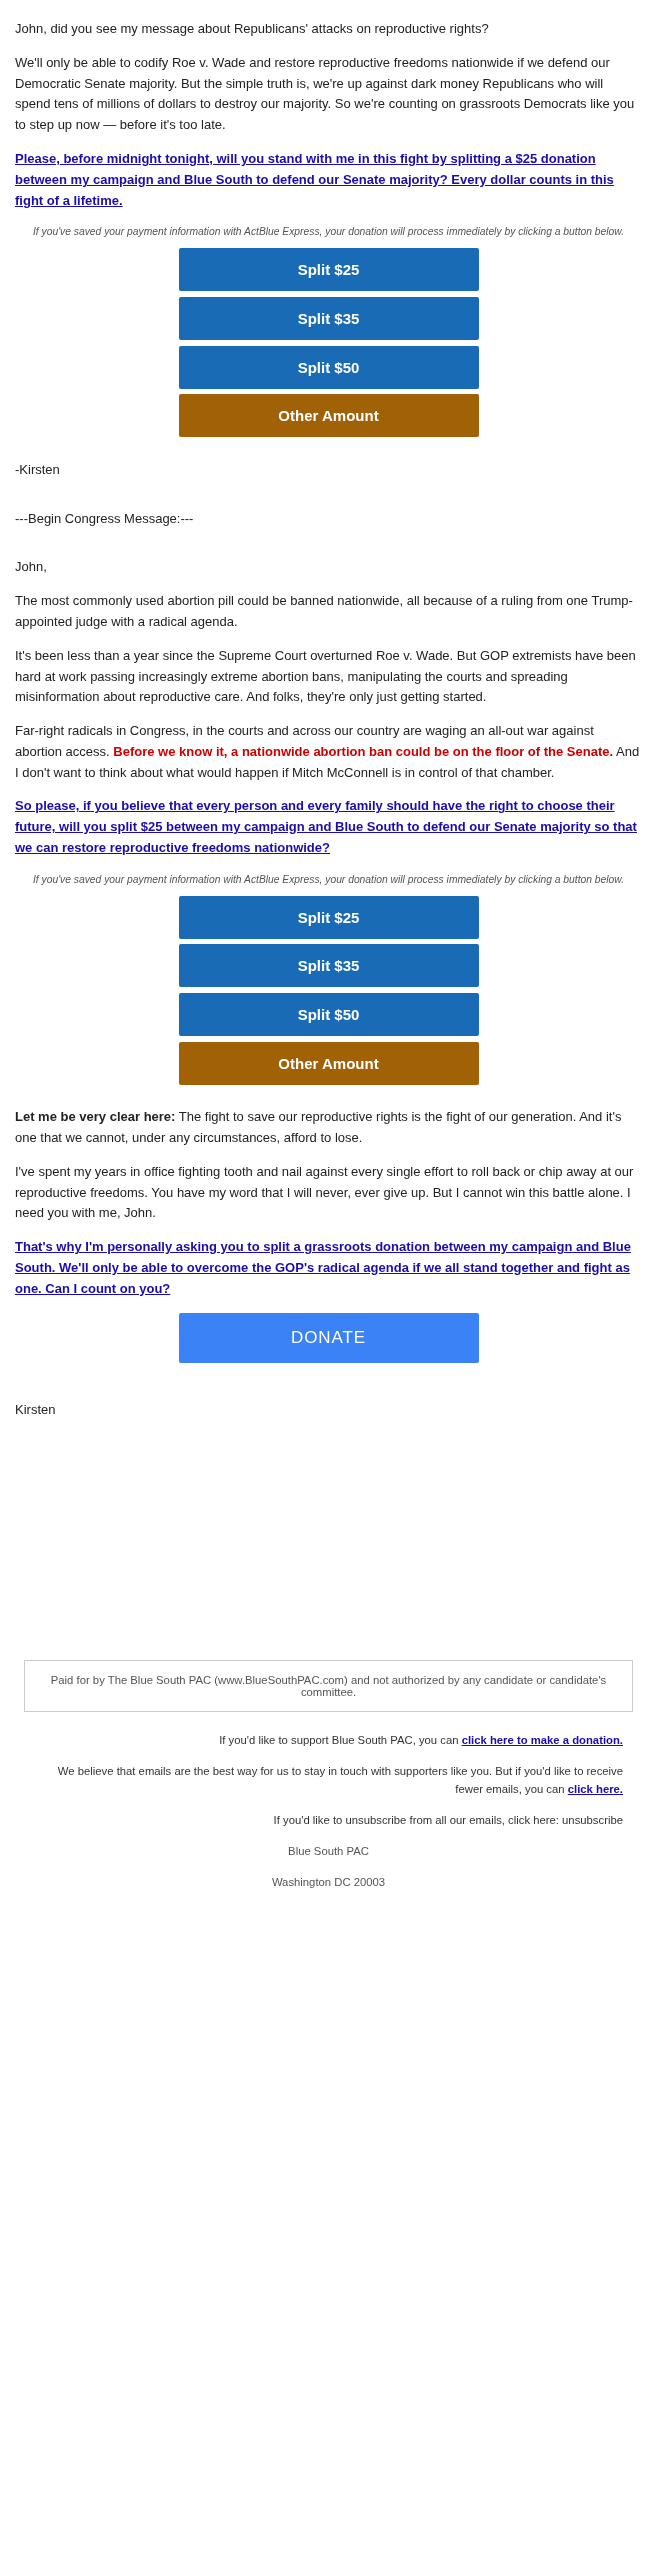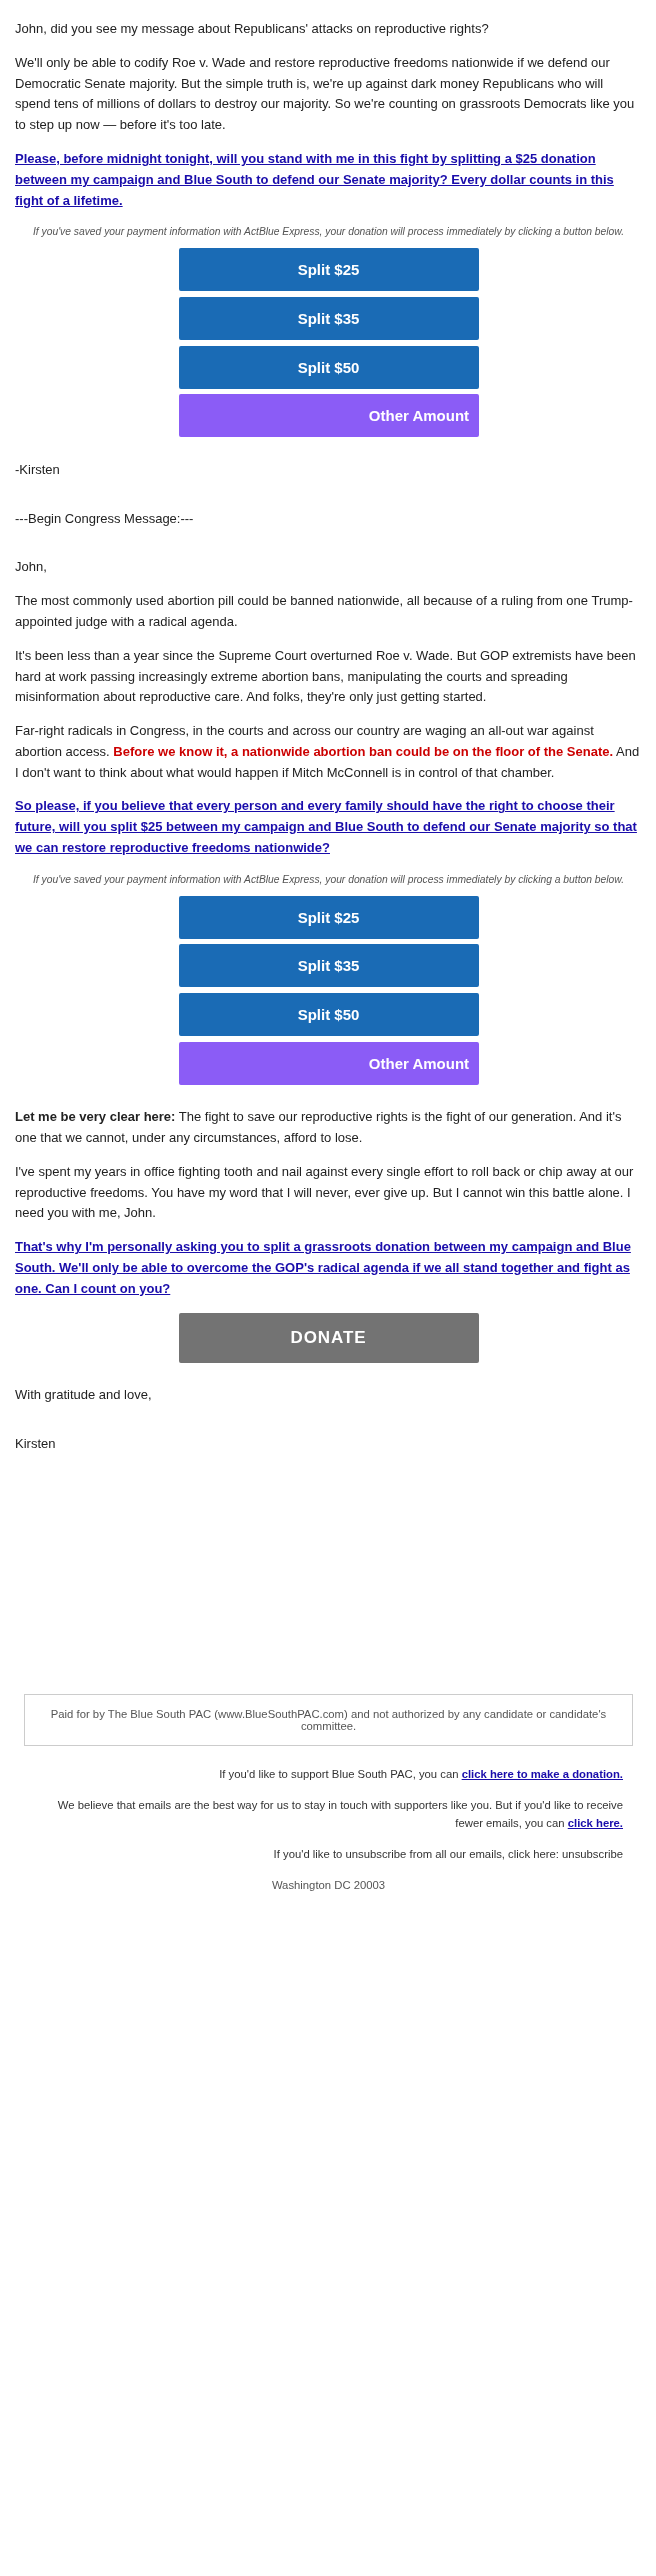--- a/index.html
+++ b/index.html
@@ -54,38 +54,38 @@
       text-align: center;
       border: none;
       cursor: pointer;
       border-radius: 1.9px;
     }
     .btn-other {
       display: block;
       width: 100%;
       padding: 13px 9.4px;
       margin-bottom: 5.6px;
-      background-color: #8b5cf6;
+      background-color: #a16207;
       color: #fff;
       font-size: 15px;
       font-weight: bold;
-      text-align: right;
+      text-align: center;
       border: none;
       cursor: pointer;
       border-radius: 1.9px;
     }
     .btn-donate {
       display: block;
       width: 100%;
       padding: 15px 9.4px;
       margin-bottom: 5.6px;
-      background-color: #737373;
+      background-color: #3b82f6;
       color: #fff;
       font-size: 17px;
-      font-weight: bold;
+      font-weight: normal;
       text-align: center;
       border: none;
       cursor: pointer;
       border-radius: 1.9px;
       letter-spacing: 0.9px;
     }
     .donate-container {
       display: flex;
       flex-direction: column;
       align-items: center;
@@ -210,21 +210,20 @@
   <p>
     <a class="blue-link" href="#">That's why I'm personally asking you to split a grassroots donation between my campaign and Blue South. We'll only be able to overcome the GOP's radical agenda if we all stand together and fight as one. Can I count on you?</a>
   </p>
 
   
   <div class="donate-container">
     <button class="btn-donate">DONATE</button>
   </div>
 
   
-  <p>With gratitude and love,</p>
   <br>
   <p>Kirsten</p>
 
   
   <div class="spacer"></div>
 
   
   <div class="footer-paid">Paid for by The Blue South PAC (www.BlueSouthPAC.com) and not authorized by any candidate or candidate's committee.</div>
 
   
@@ -235,17 +234,18 @@
     </p>
     <p>
       <span>We believe that emails are the best way for us to stay in touch with supporters like you. But if you'd like to receive fewer emails, you can</span>
       <a class="footer-link" href="#">click here.</a>
     </p>
     <p>If you'd like to unsubscribe from all our emails, click here: unsubscribe</p>
   </div>
 
   
   <div class="footer-address">
+    <p>Blue South PAC</p>
     <p>Washington DC 20003</p>
   </div>
 
 </div>
 
 
 </body></html>

